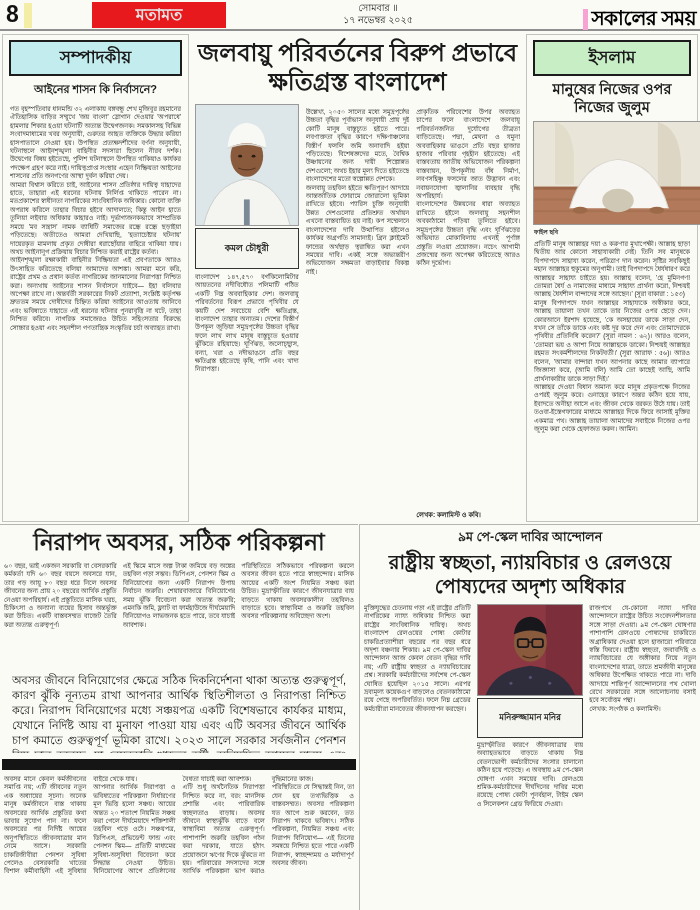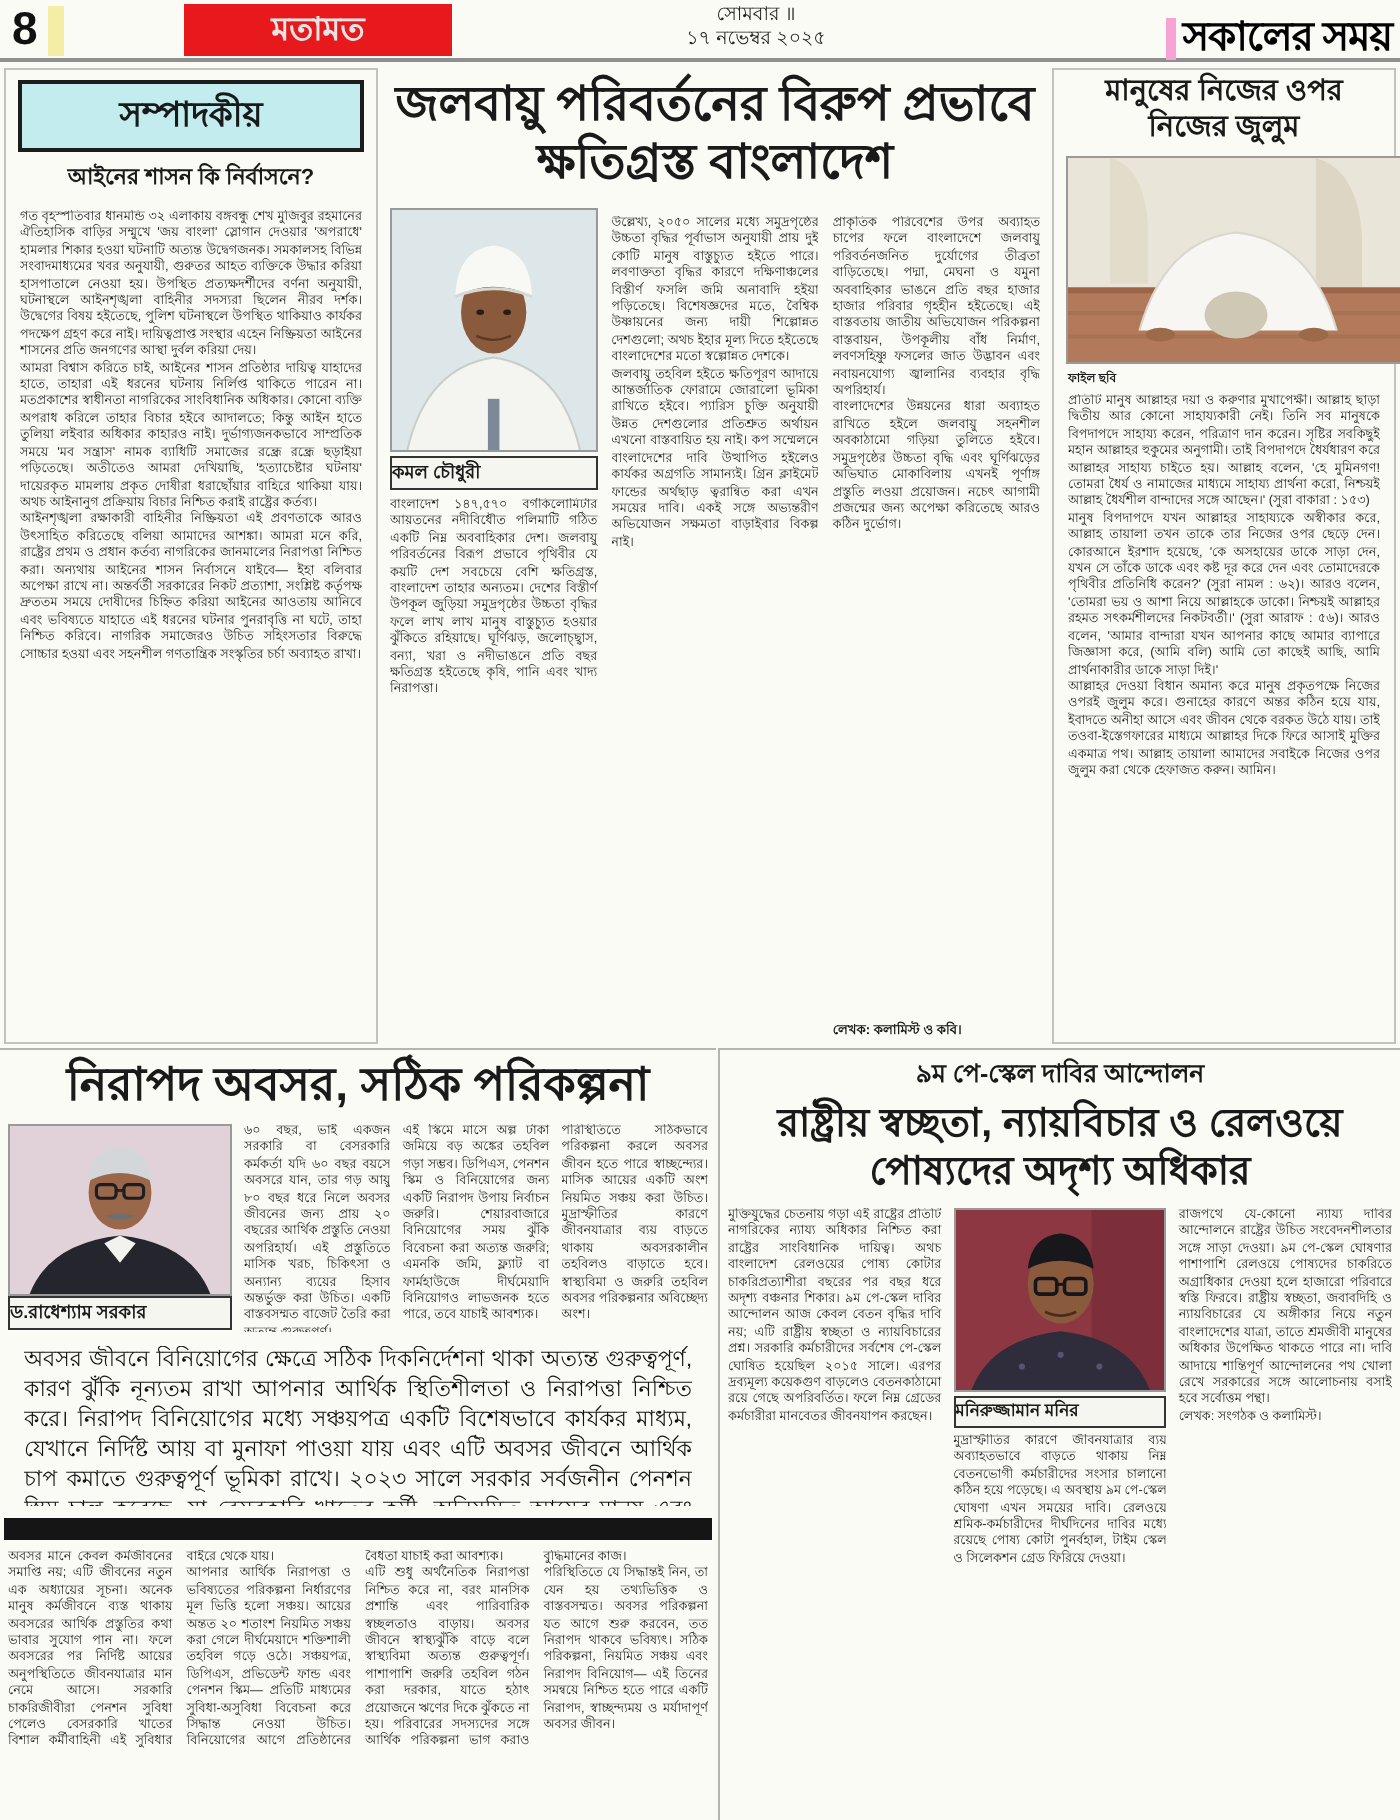--- a/index.html
+++ b/index.html
@@ -22,22 +22,22 @@
   .masthead-wrap { position:absolute; right:4px; top:3px; display:flex; align-items:center; }
   .masthead-accent { width:5px; height:21px; background:var(--masthead-pink,#f7a4d4); margin-right:3px; }
   .masthead { font-size:20px; font-weight:bold; letter-spacing:-0.5px; color:#000; }
 
   
   .secbox { position:absolute; background:#fbfbf6; }
   .label-box { margin:5px 6px 4px 6px; border:2px solid #1c1c1c; text-align:center;
                font-weight:bold; font-size:17px; padding:2px 0; }
   .body-txt { font-size:6.4px; line-height:8.4px; text-align:justify; color:#222;
               white-space:pre-line; overflow:hidden; }
-  .cap-box { border:1px solid #333; background:#f6f6f0; font-weight:bold;
-             font-size:9px; padding:0 0; overflow:hidden; white-space:nowrap; }
+  .cap-box { border:1px solid #333; background:#f6f6f0; text-align:center; font-weight:bold;
+             font-size:9px; padding:12px 0; overflow:hidden; white-space:nowrap; }
   .photo { display:block; width:100%; border:1px solid #999; background:#ddd; }
 
   
   .editorial { left:2px; top:34px; width:187px; height:488px; border:1px solid #c2c2be; }
   .editorial .label-box { background:var(--editorial-bg,#c2ecee);font-family:Liberation Mono, monospace; }
   .ed-title { text-align:center; font-weight:bold; font-size:11px; line-height:19px; margin:4px 6px 6px 6px; }
   .ed-body { margin:0 7px; height:392px; }
 
   
   .climate { left:191px; top:34px; width:333px; height:488px; }
@@ -131,20 +131,21 @@
       </div>
       <div class="cl-col">
         <div class="body-txt" style="height:398px;">প্রাকৃতিক পরিবেশের উপর অব্যাহত চাপের ফলে বাংলাদেশে জলবায়ু পরিবর্তনজনিত দুর্যোগের তীব্রতা বাড়িতেছে। পদ্মা, মেঘনা ও যমুনা অববাহিকার ভাঙনে প্রতি বছর হাজার হাজার পরিবার গৃহহীন হইতেছে। এই বাস্তবতায় জাতীয় অভিযোজন পরিকল্পনা বাস্তবায়ন, উপকূলীয় বাঁধ নির্মাণ, লবণসহিষ্ণু ফসলের জাত উদ্ভাবন এবং নবায়নযোগ্য জ্বালানির ব্যবহার বৃদ্ধি অপরিহার্য।
 বাংলাদেশের উন্নয়নের ধারা অব্যাহত রাখিতে হইলে জলবায়ু সহনশীল অবকাঠামো গড়িয়া তুলিতে হইবে। সমুদ্রপৃষ্ঠের উচ্চতা বৃদ্ধি এবং ঘূর্ণিঝড়ের অভিঘাত মোকাবিলায় এখনই পূর্ণাঙ্গ প্রস্তুতি লওয়া প্রয়োজন। নচেৎ আগামী প্রজন্মের জন্য অপেক্ষা করিতেছে আরও কঠিন দুর্ভোগ।</div>
         <div class="cl-footer">লেখক: কলামিস্ট ও কবি।</div>
       </div>
     </div>
   </div>
 
   <div class="secbox islam">
+    <div class="label-box">ইসলাম</div>
     <div class="is-title">মানুষের নিজের ওপর নিজের জুলুম</div>
     <svg class="photo is-photo" viewBox="0 0 160 104" preserveAspectRatio="none">
       <rect width="160" height="104" fill="#e9e5d8"></rect>
       <path d="M118,0 Q138,6 140,40 L140,70 L118,70 Z" fill="#ddd6c4"></path>
       <path d="M20,0 Q36,4 38,34 L38,64 L20,64 Z" fill="#e2dccb"></path>
       <rect y="66" width="160" height="38" fill="#b27a5b"></rect>
       <rect y="66" width="160" height="3" fill="#9c6548"></rect>
       <rect y="78" width="160" height="2" fill="#a06c4e" opacity="0.6"></rect>
       <rect y="90" width="160" height="2" fill="#a06c4e" opacity="0.6"></rect>
       <path d="M34,88 Q46,42 80,38 Q116,42 128,88 Z" fill="#f7f6f2"></path>
@@ -155,35 +156,20 @@
     </svg>
     <div class="is-credit">ফাইল ছবি</div>
     <div class="body-txt is-body">প্রতিটি মানুষ আল্লাহর দয়া ও করুণার মুখাপেক্ষী। আল্লাহ ছাড়া দ্বিতীয় আর কোনো সাহায্যকারী নেই। তিনি সব মানুষকে বিপদাপদে সাহায্য করেন, পরিত্রাণ দান করেন। সৃষ্টির সবকিছুই মহান আল্লাহর হুকুমের অনুগামী। তাই বিপদাপদে ধৈর্যধারণ করে আল্লাহর সাহায্য চাইতে হয়। আল্লাহ বলেন, 'হে মুমিনগণ! তোমরা ধৈর্য ও নামাজের মাধ্যমে সাহায্য প্রার্থনা করো, নিশ্চয়ই আল্লাহ ধৈর্যশীল বান্দাদের সঙ্গে আছেন।' (সুরা বাকারা : ১৫৩)
 মানুষ বিপদাপদে যখন আল্লাহর সাহায্যকে অস্বীকার করে, আল্লাহ তায়ালা তখন তাকে তার নিজের ওপর ছেড়ে দেন। কোরআনে ইরশাদ হয়েছে, 'কে অসহায়ের ডাকে সাড়া দেন, যখন সে তাঁকে ডাকে এবং কষ্ট দূর করে দেন এবং তোমাদেরকে পৃথিবীর প্রতিনিধি করেন?' (সুরা নামল : ৬২)। আরও বলেন, 'তোমরা ভয় ও আশা নিয়ে আল্লাহকে ডাকো। নিশ্চয়ই আল্লাহর রহমত সৎকর্মশীলদের নিকটবর্তী।' (সুরা আরাফ : ৫৬)। আরও বলেন, 'আমার বান্দারা যখন আপনার কাছে আমার ব্যাপারে জিজ্ঞাসা করে, (আমি বলি) আমি তো কাছেই আছি, আমি প্রার্থনাকারীর ডাকে সাড়া দিই।'
 আল্লাহর দেওয়া বিধান অমান্য করে মানুষ প্রকৃতপক্ষে নিজের ওপরই জুলুম করে। গুনাহের কারণে অন্তর কঠিন হয়ে যায়, ইবাদতে অনীহা আসে এবং জীবন থেকে বরকত উঠে যায়। তাই তওবা-ইস্তেগফারের মাধ্যমে আল্লাহর দিকে ফিরে আসাই মুক্তির একমাত্র পথ। আল্লাহ তায়ালা আমাদের সবাইকে নিজের ওপর জুলুম করা থেকে হেফাজত করুন। আমিন।</div>
   </div>
 
   <div class="secbox retirement">
     <div class="rt-headline">নিরাপদ অবসর, সঠিক পরিকল্পনা</div>
     <div class="rt-mid">
-      <div class="rt-photo-wrap">
-        <svg class="photo rt-photo" viewBox="0 0 112 86" preserveAspectRatio="none">
-          <rect width="112" height="86" fill="#e6d8de"></rect>
-          <rect width="112" height="86" fill="#dccbd4" opacity="0.5"></rect>
-          <path d="M10,86 Q20,60 56,56 Q92,60 102,86 Z" fill="#24252d"></path>
-          <path d="M48,60 L56,70 L64,60 L56,56 Z" fill="#f2f2ee"></path>
-          <ellipse cx="56" cy="34" rx="16" ry="19" fill="#9a674a"></ellipse>
-          <path d="M40,28 Q42,12 56,11 Q70,12 72,28 Q56,20 40,28 Z" fill="#d4d7da"></path>
-          <rect x="44" y="30" width="10" height="7" rx="2" fill="none" stroke="#1d1d22" stroke-width="1.6"></rect>
-          <rect x="58" y="30" width="10" height="7" rx="2" fill="none" stroke="#1d1d22" stroke-width="1.6"></rect>
-          <line x1="54" y1="33" x2="58" y2="33" stroke="#1d1d22" stroke-width="1.4"></line>
-          <path d="M48,46 Q56,50 64,46 Q56,44 48,46 Z" fill="#6b6f72"></path>
-        </svg>
-        <div class="cap-box">ড.রাধেশ্যাম সরকার</div>
-      </div>
       <div class="body-txt rt-col">৬০ বছর, ভাই একজন সরকারি বা বেসরকারি কর্মকর্তা যদি ৬০ বছর বয়সে অবসরে যান, তার গড় আয়ু ৮০ বছর ধরে নিলে অবসর জীবনের জন্য প্রায় ২০ বছরের আর্থিক প্রস্তুতি নেওয়া অপরিহার্য। এই প্রস্তুতিতে মাসিক খরচ, চিকিৎসা ও অন্যান্য ব্যয়ের হিসাব অন্তর্ভুক্ত করা উচিত। একটি বাস্তবসম্মত বাজেট তৈরি করা অত্যন্ত গুরুত্বপূর্ণ।</div>
       <div class="body-txt rt-col">এই স্কিমে মাসে অল্প টাকা জমিয়ে বড় অঙ্কের তহবিল গড়া সম্ভব। ডিপিএস, পেনশন স্কিম ও বিনিয়োগের জন্য একটি নিরাপদ উপায় নির্বাচন জরুরি। শেয়ারবাজারে বিনিয়োগের সময় ঝুঁকি বিবেচনা করা অত্যন্ত জরুরি; এমনকি জমি, ফ্ল্যাট বা ফার্মহাউজে দীর্ঘমেয়াদি বিনিয়োগও লাভজনক হতে পারে, তবে যাচাই আবশ্যক।</div>
       <div class="body-txt rt-col">পরিস্থিতিতে সঠিকভাবে পরিকল্পনা করলে অবসর জীবন হতে পারে স্বাচ্ছন্দ্যের। মাসিক আয়ের একটি অংশ নিয়মিত সঞ্চয় করা উচিত। মুদ্রাস্ফীতির কারণে জীবনযাত্রার ব্যয় বাড়তে থাকায় অবসরকালীন তহবিলও বাড়াতে হবে। স্বাস্থ্যবিমা ও জরুরি তহবিল অবসর পরিকল্পনার অবিচ্ছেদ্য অংশ।</div>
     </div>
     <div class="rt-quote">অবসর জীবনে বিনিয়োগের ক্ষেত্রে সঠিক দিকনির্দেশনা থাকা অত্যন্ত গুরুত্বপূর্ণ, কারণ ঝুঁকি নূন্যতম রাখা আপনার আর্থিক স্থিতিশীলতা ও নিরাপত্তা নিশ্চিত করে। নিরাপদ বিনিয়োগের মধ্যে সঞ্চয়পত্র একটি বিশেষভাবে কার্যকর মাধ্যম, যেখানে নির্দিষ্ট আয় বা মুনাফা পাওয়া যায় এবং এটি অবসর জীবনে আর্থিক চাপ কমাতে গুরুত্বপূর্ণ ভূমিকা রাখে। ২০২৩ সালে সরকার সর্বজনীন পেনশন স্কিম চালু করেছে, যা বেসরকারি খাতের কর্মী, অনিয়মিত আয়ের মানুষ এবং প্রবাসীদেরও আয় নিশ্চিত করতে সহায়ক।</div>
     <div class="rt-bar"></div>
     <div class="body-txt rt-bottom">অবসর মানে কেবল কর্মজীবনের সমাপ্তি নয়; এটি জীবনের নতুন এক অধ্যায়ের সূচনা। অনেক মানুষ কর্মজীবনে ব্যস্ত থাকায় অবসরের আর্থিক প্রস্তুতির কথা ভাবার সুযোগ পান না। ফলে অবসরের পর নির্দিষ্ট আয়ের অনুপস্থিতিতে জীবনযাত্রার মান নেমে আসে। সরকারি চাকরিজীবীরা পেনশন সুবিধা পেলেও বেসরকারি খাতের বিশাল কর্মীবাহিনী এই সুবিধার বাইরে থেকে যায়।
 আপনার আর্থিক নিরাপত্তা ও ভবিষ্যতের পরিকল্পনা নির্ধারণের মূল ভিত্তি হলো সঞ্চয়। আয়ের অন্তত ২০ শতাংশ নিয়মিত সঞ্চয় করা গেলে দীর্ঘমেয়াদে শক্তিশালী তহবিল গড়ে ওঠে। সঞ্চয়পত্র, ডিপিএস, প্রভিডেন্ট ফান্ড এবং পেনশন স্কিম— প্রতিটি মাধ্যমের সুবিধা-অসুবিধা বিবেচনা করে সিদ্ধান্ত নেওয়া উচিত। বিনিয়োগের আগে প্রতিষ্ঠানের বৈধতা যাচাই করা আবশ্যক।
 এটি শুধু অর্থনৈতিক নিরাপত্তা নিশ্চিত করে না, বরং মানসিক প্রশান্তি এবং পারিবারিক স্বচ্ছলতাও বাড়ায়। অবসর জীবনে স্বাস্থ্যঝুঁকি বাড়ে বলে স্বাস্থ্যবিমা অত্যন্ত গুরুত্বপূর্ণ। পাশাপাশি জরুরি তহবিল গঠন করা দরকার, যাতে হঠাৎ প্রয়োজনে ঋণের দিকে ঝুঁকতে না হয়। পরিবারের সদস্যদের সঙ্গে আর্থিক পরিকল্পনা ভাগ করাও বুদ্ধিমানের কাজ।
 পরিস্থিতিতে যে সিদ্ধান্তই নিন, তা যেন হয় তথ্যভিত্তিক ও বাস্তবসম্মত। অবসর পরিকল্পনা যত আগে শুরু করবেন, তত নিরাপদ থাকবে ভবিষ্যৎ। সঠিক পরিকল্পনা, নিয়মিত সঞ্চয় এবং নিরাপদ বিনিয়োগ— এই তিনের সমন্বয়ে নিশ্চিত হতে পারে একটি নিরাপদ, স্বাচ্ছন্দ্যময় ও মর্যাদাপূর্ণ অবসর জীবন।</div>

